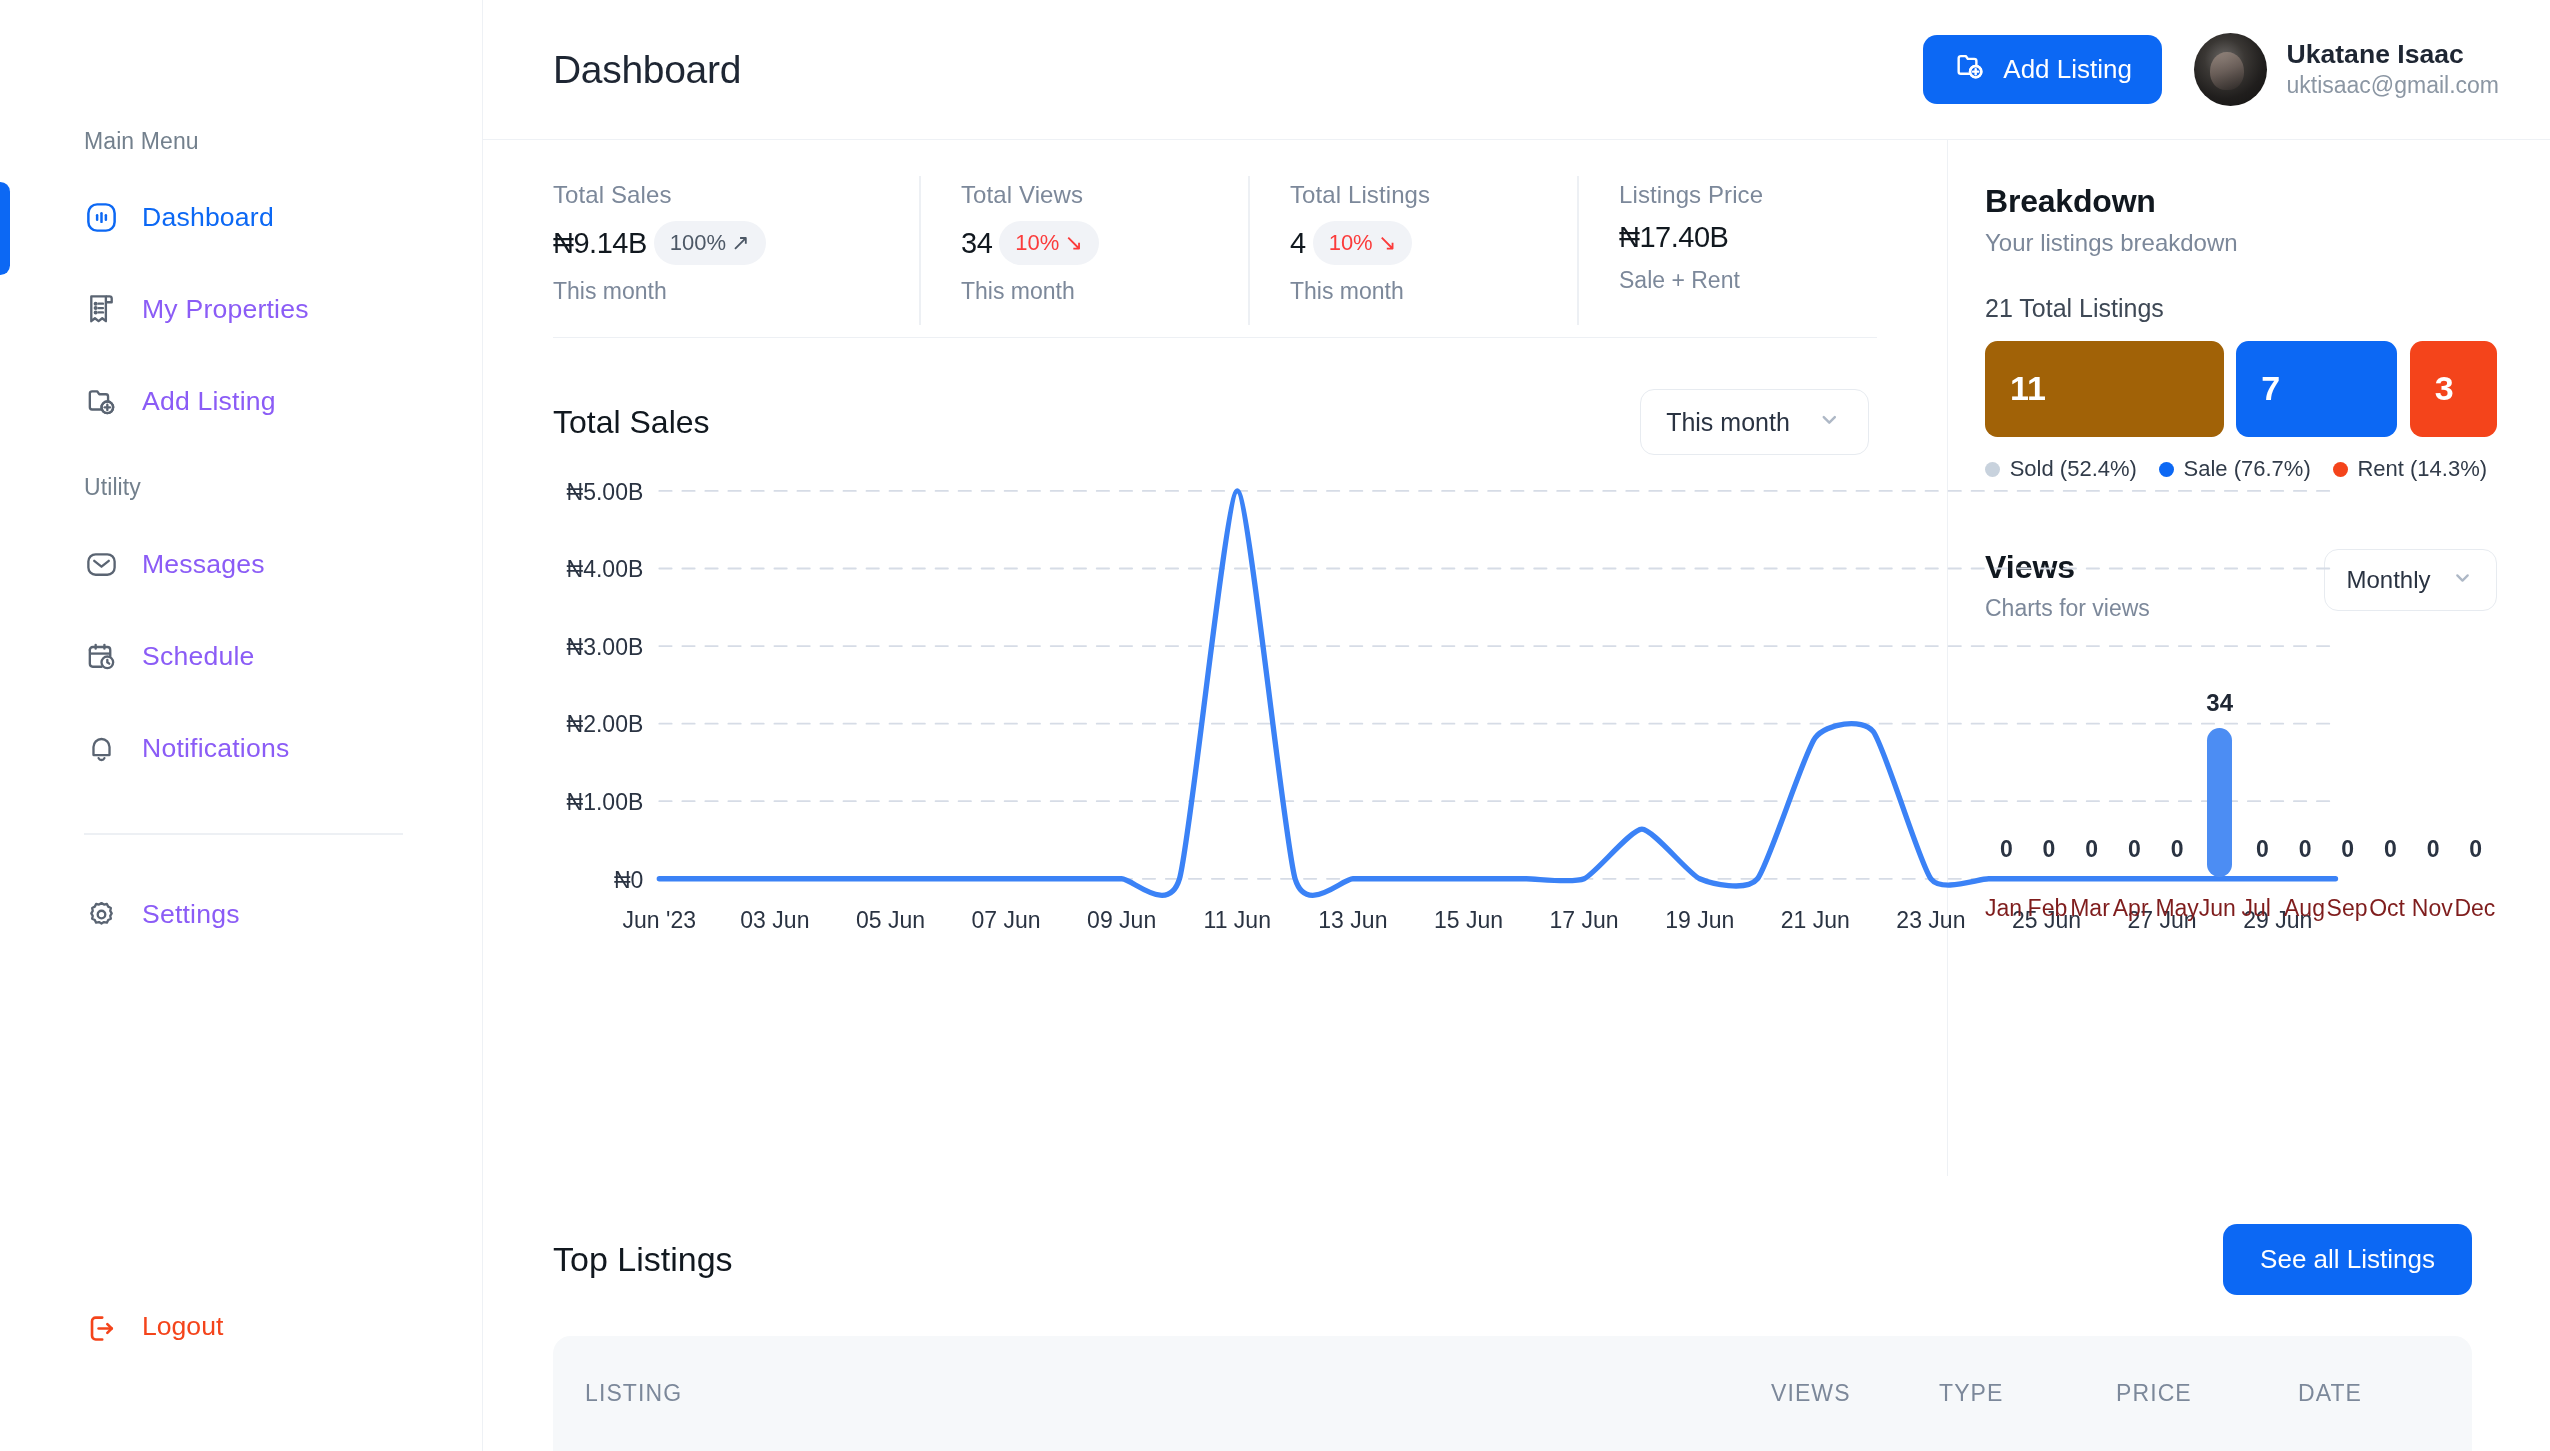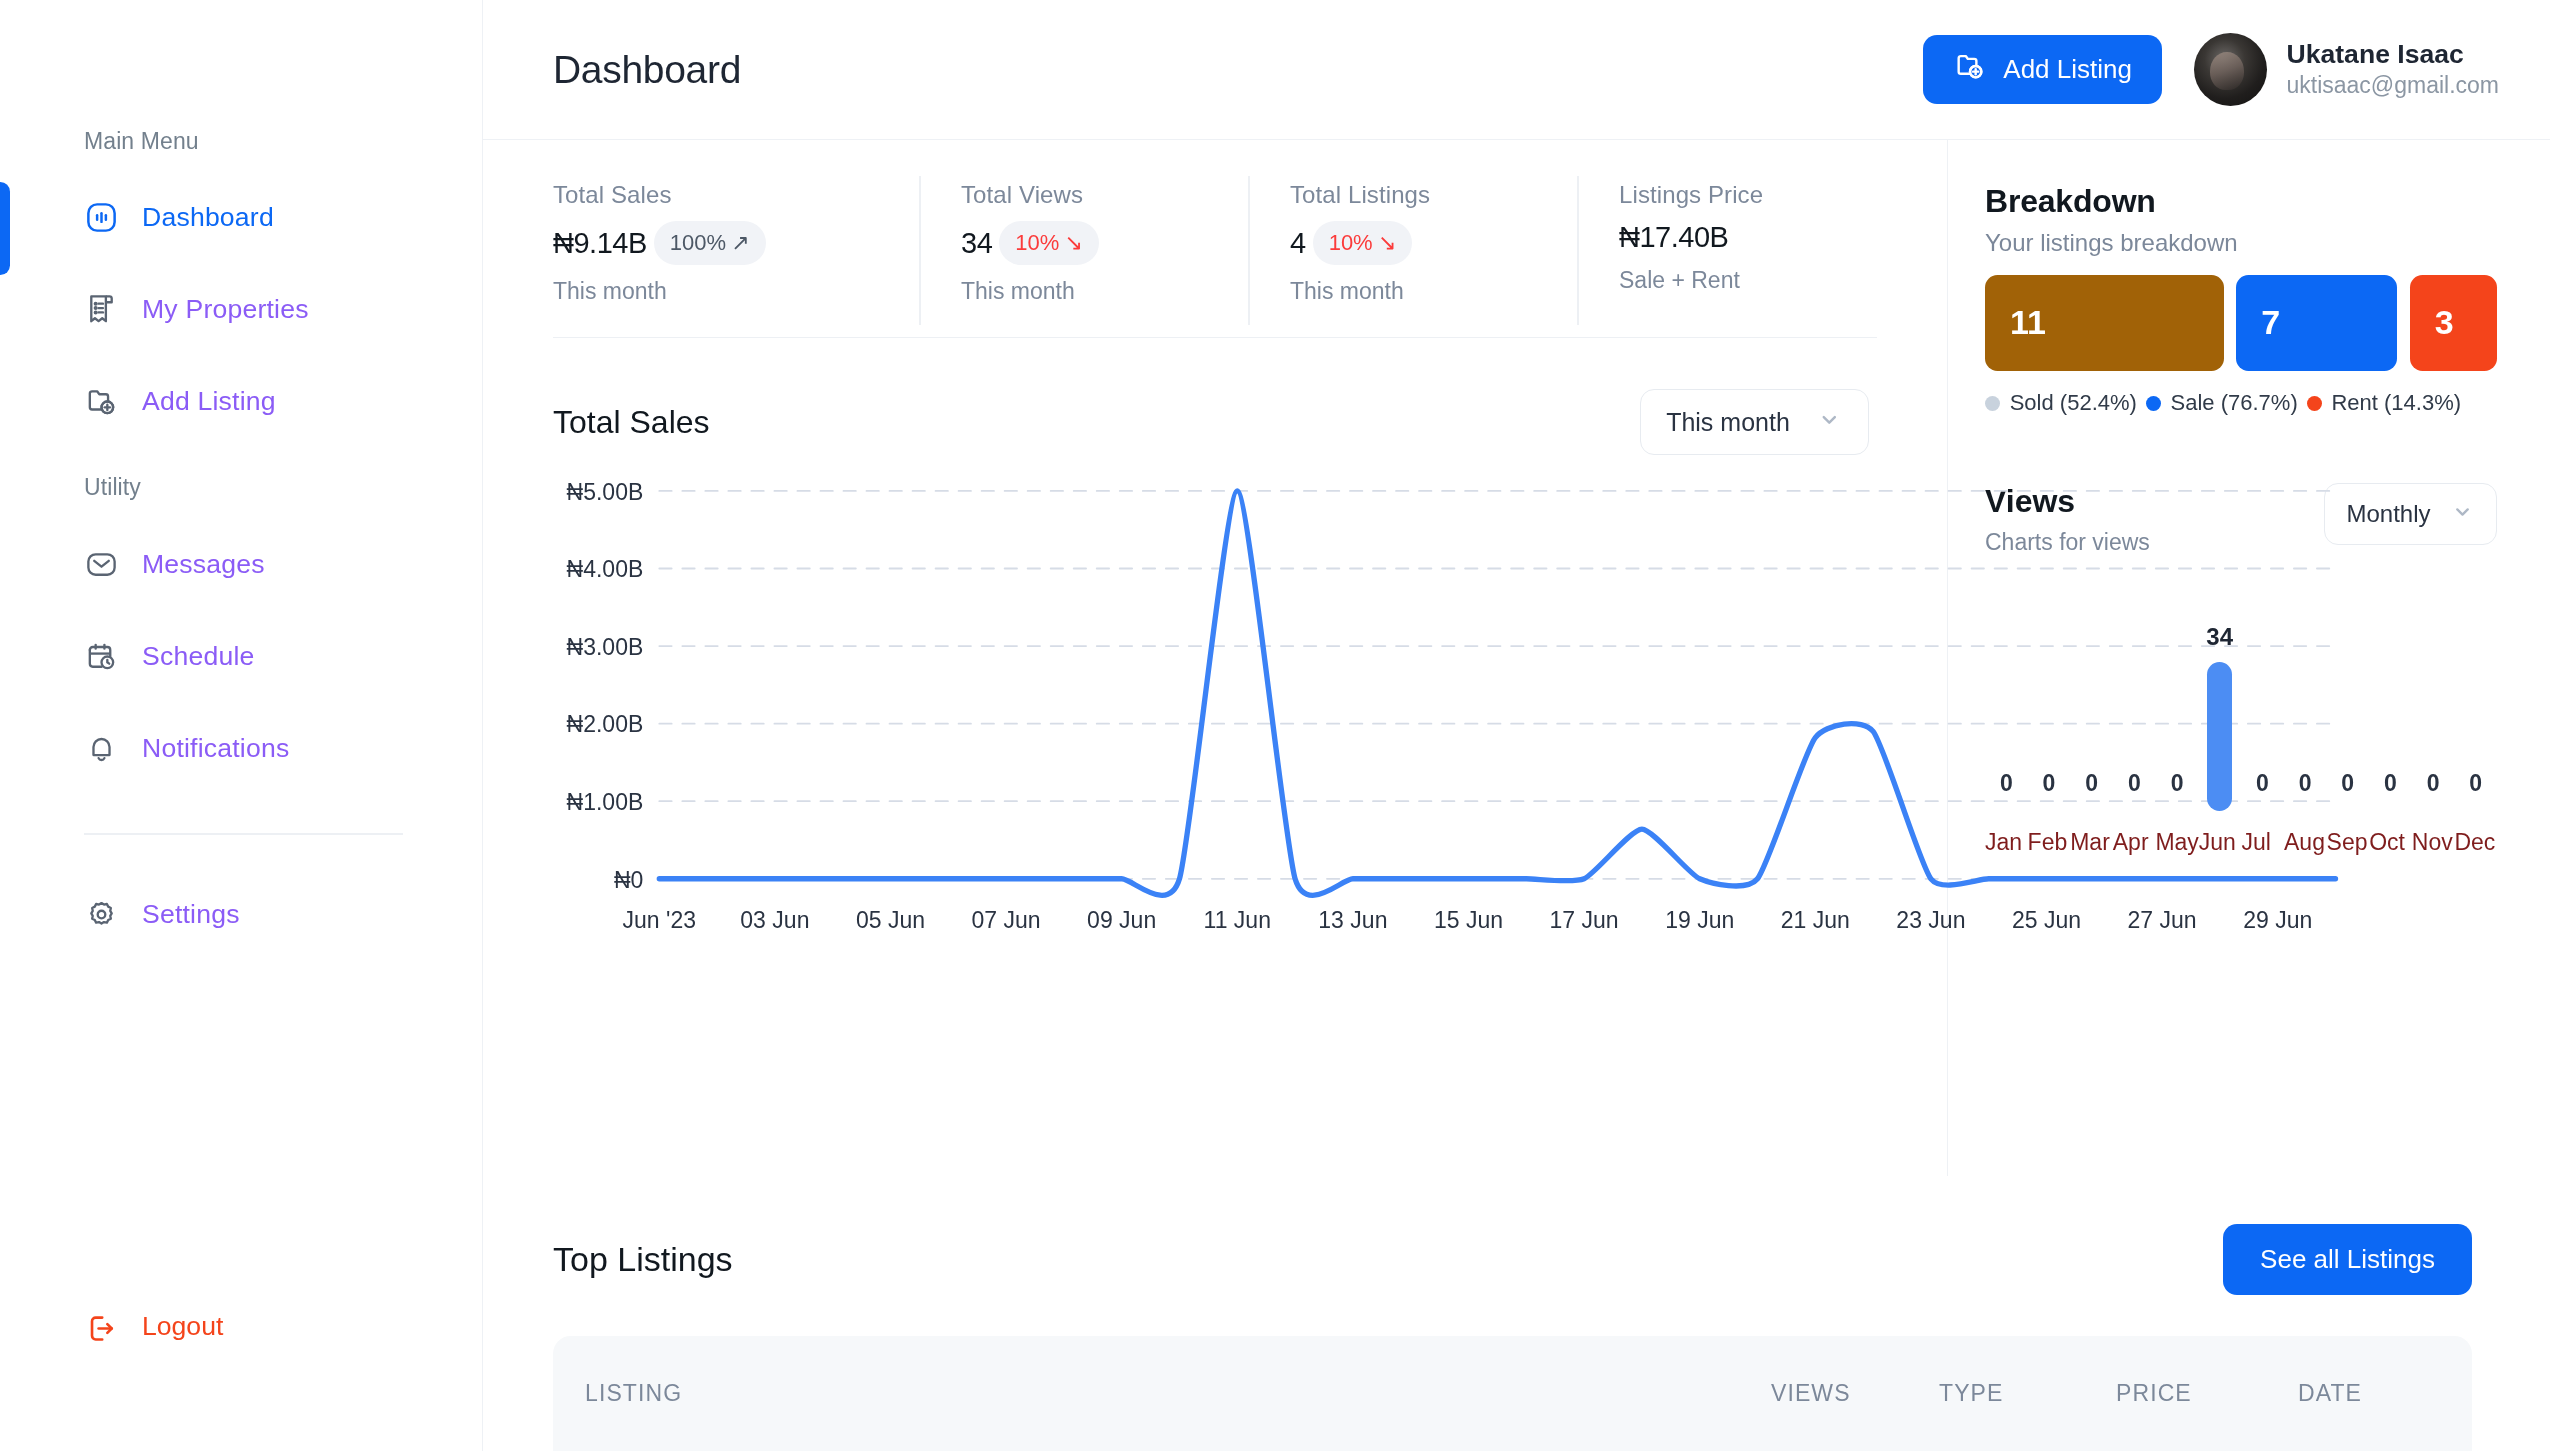--- a/index.html
+++ b/index.html
@@ -124,21 +124,21 @@
 
   
   .bd-title { font-size:32px; color:#11181F; font-weight:600; letter-spacing:-0.2px; }
   .bd-sub { font-size:24px; color:#7C889A; margin-top:8.9px; }
   .bd-total { font-size:25px; color:#3E4855; margin-top:37px; }
   .bd-bars { display:flex; gap:12.4px; margin-top:17.7px; height:96px; }
   .bd-bar {
     border-radius:12.4px; display:flex; align-items:center;
     padding-left:25px; color:#fff; font-size:34px; font-weight:600;
   }
-  .bd-legend { display:flex; gap:9px; margin-top:19.5px; align-items:flex-end; }
+  .bd-legend { display:flex; gap:22px; margin-top:19.5px; align-items:flex-end; }
   .lg { display:flex; align-items:center; gap:9.7px; font-size:22px; color:#313B49; }
   .dot { width:15px; height:15px; border-radius:50%; flex:0 0 15px; }
 
   .views-head { display:flex; align-items:flex-start; margin-top:67px; }
   .views-title { font-size:32px; color:#11181F; font-weight:600; }
   .views-sub { font-size:23px; color:#7C889A; margin-top:8.9px; }
   .views-chart { margin-top: 104px; position:relative; height:204px; }
   .vrow { display:flex; align-items:flex-end; height:151px; gap:0; }
   .vcol { flex:1; display:flex; flex-direction:column; align-items:center; justify-content:flex-end; position:relative; }
   .vval-zero { font-size:23px; color:#2A3342; font-weight:700; }
@@ -405,20 +405,21 @@
               <text x="1896.1724137931037" y="512" text-anchor="middle" font-size="26" fill="#2A3342" font-family="&quot;Liberation Sans&quot;, sans-serif">27 Jun</text>
               <text x="2026.7241379310346" y="512" text-anchor="middle" font-size="26" fill="#2A3342" font-family="&quot;Liberation Sans&quot;, sans-serif">29 Jun</text>
               <path d="M199,456 C205.25560344827585,456 251.7646551724138,456 264.2758620689655,456 C276.7870689655172,456 317.04051724137935,456 329.55172413793105,456 C342.06293103448274,456 382.31637931034487,456 394.82758620689657,456 C407.33879310344827,456 447.59224137931034,456 460.1034482758621,456 C472.61465517241385,456 512.868103448276,456 525.3793103448277,456 C537.8905172413794,456 578.1439655172414,456 590.6551724137931,456 C603.1663793103448,456 643.4198275862069,456 655.9310344827586,456 C668.4422413793103,456 708.6956896551725,456 721.2068965517242,456 C733.7181034482759,456 773.9715517241381,497.975 786.4827586206898,456 C798.9939655172415,414.025 839.2474137931035,18 851.7586206896552,18 C864.2698275862069,18 904.523275862069,414.025 917.0344827586207,456 C929.5456896551724,497.975 969.7991379310346,456 982.3103448275863,456 C994.821551724138,456 1035.075,456 1047.5862068965519,456 C1060.0974137931037,456 1100.3508620689654,456 1112.8620689655172,456 C1125.373275862069,456 1165.626724137931,456 1178.1379310344828,456 C1190.6491379310346,456 1230.9025862068966,461.3728 1243.4137931034484,456 C1255.9250000000002,450.6272 1296.1784482758621,399.936 1308.689655172414,399.936 C1321.2008620689658,399.936 1361.4543103448277,450.6272 1373.9655172413795,456 C1386.4767241379313,461.3728 1426.730172413793,471.2789 1439.2413793103449,456 C1451.7525862068967,440.7211 1492.0060344827587,312.51849999999996 1504.5172413793105,296.568 C1517.0284482758623,280.6175 1557.2818965517242,274.2811 1569.793103448276,289.56 C1582.3043103448279,304.8389 1622.5577586206896,440.0495 1635.0689655172414,456 C1647.5801724137932,471.9505 1687.8336206896552,456 1700.344827586207,456 C1712.8560344827588,456 1753.1094827586207,456 1765.6206896551726,456 C1778.1318965517244,456 1818.3853448275863,456 1830.8965517241381,456 C1843.40775862069,456 1883.661206896552,456 1896.1724137931037,456 C1908.6836206896555,456 1948.9370689655173,456 1961.448275862069,456 C1973.9594827586209,456 2014.2129310344828,456 2026.7241379310346,456 C2039.2353448275865,456 2085.744396551724,456 2092,456" fill="none" stroke="#3B82F6" stroke-width="6" stroke-linejoin="round" stroke-linecap="round"></path>
             </svg>
         </div>
       </section>
 
       <aside class="right-col">
         <div class="bd-title">Breakdown</div>
         <div class="bd-sub">Your listings breakdown</div>
+        <div class="bd-total">21 Total Listings</div>
 
         <div class="bd-bars" id="bdBars">
             <div class="bd-bar" style="flex: 11 1 0%; background: #a16207;">
               <span>11</span>
             </div>
             <div class="bd-bar" style="flex: 7 1 0%; background: rgb(12, 104, 244);">
               <span>7</span>
             </div>
             <div class="bd-bar" style="flex: 3.2 1 0%; background: rgb(244, 68, 27);">
               <span>3</span>

